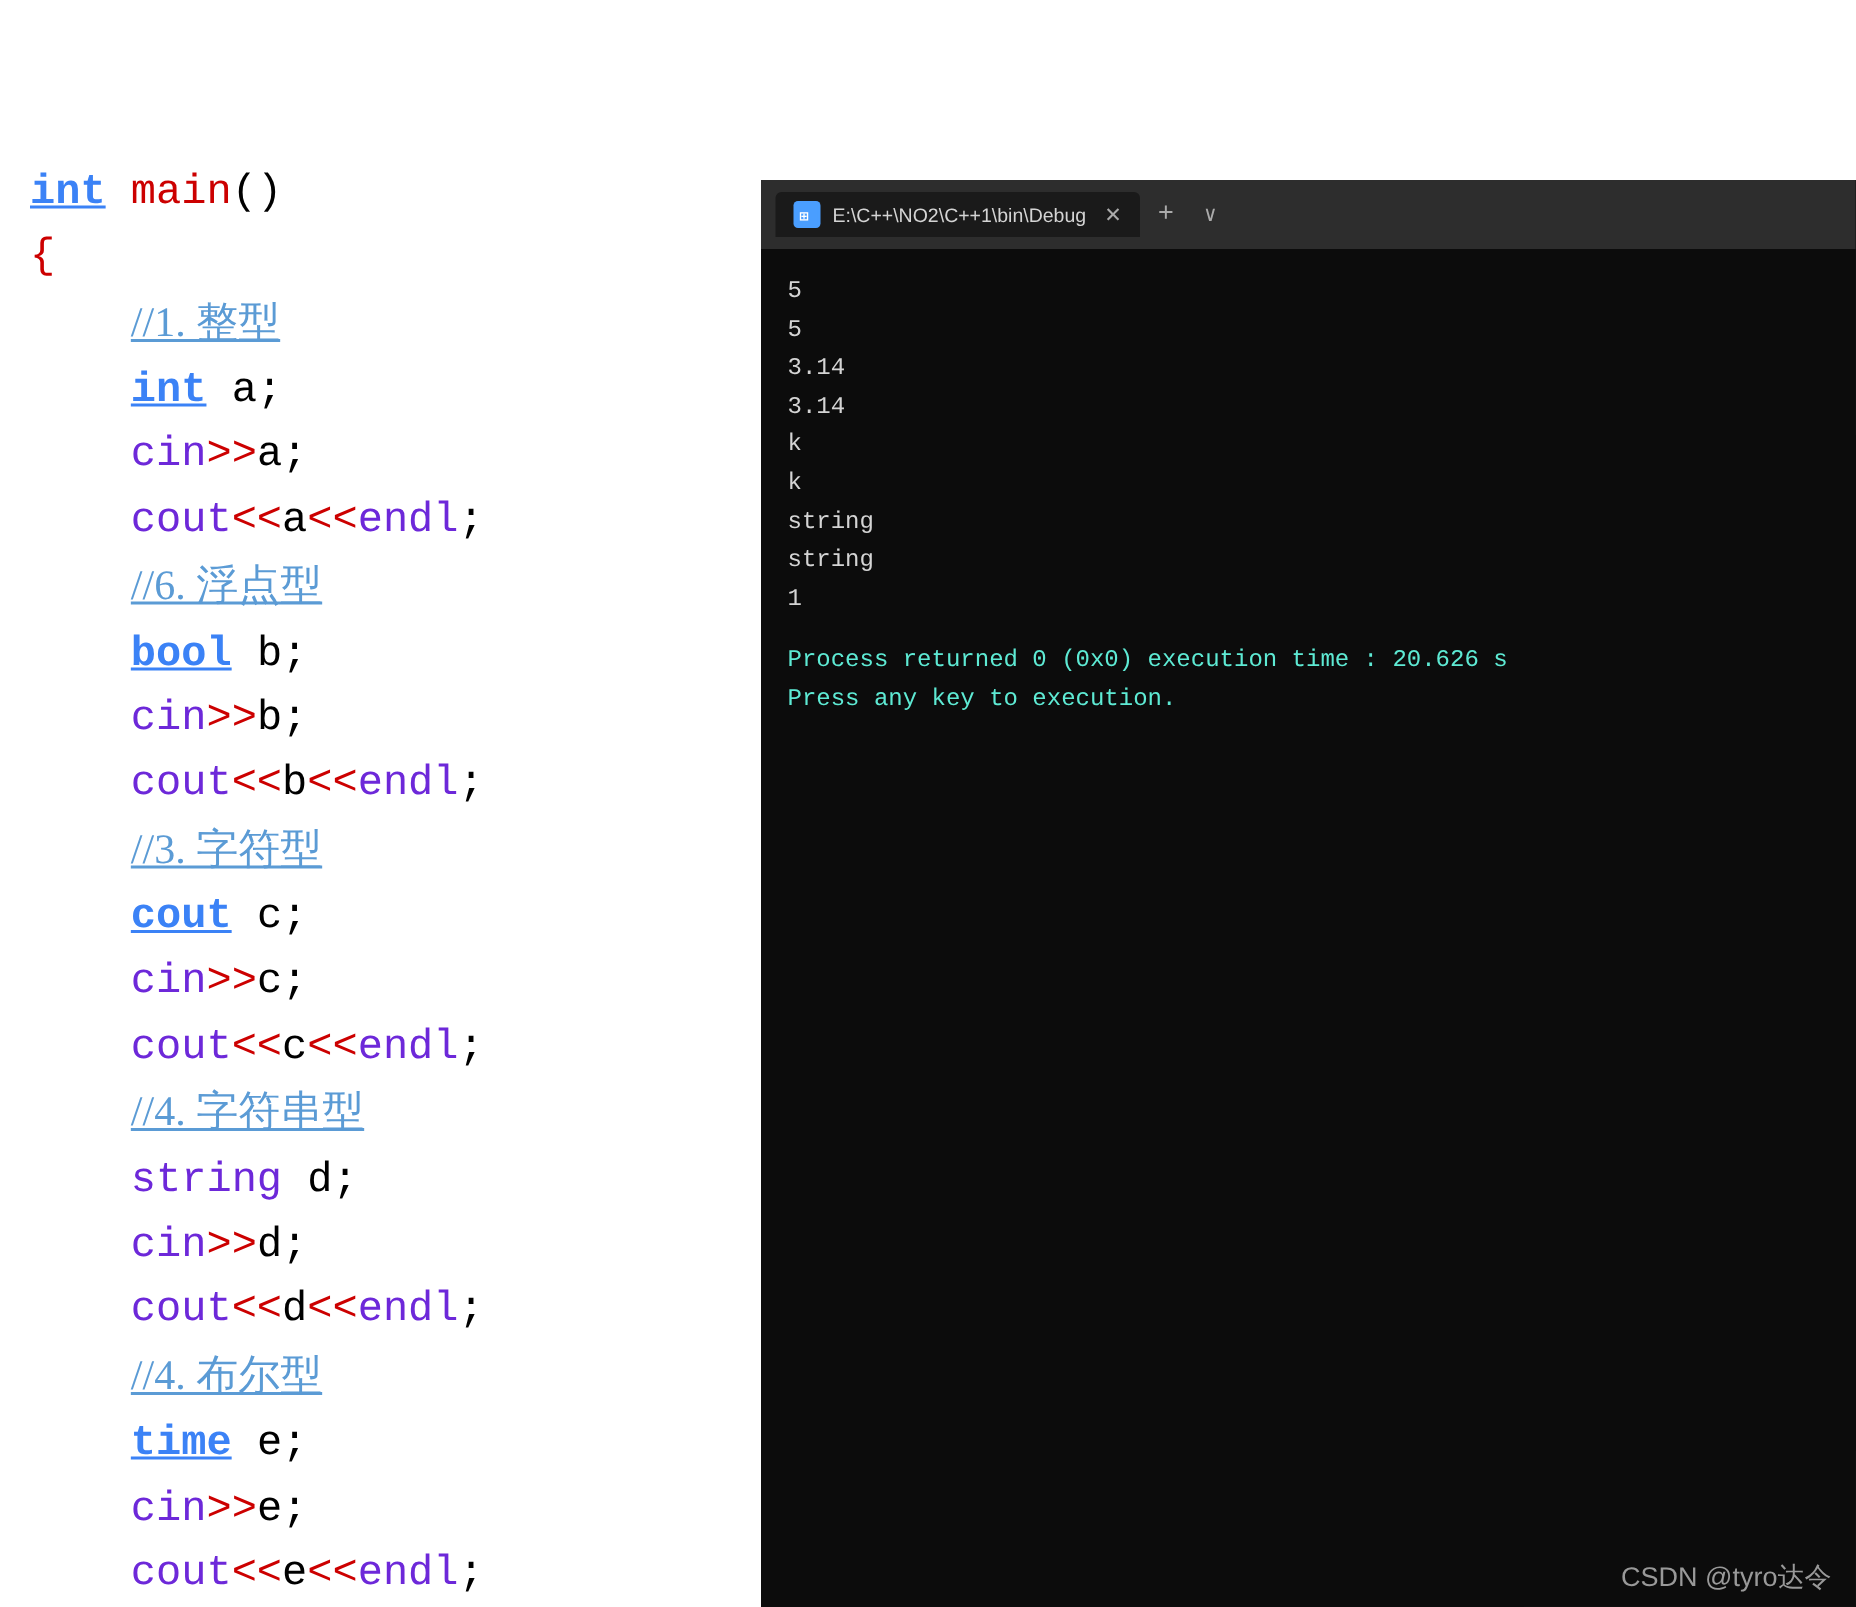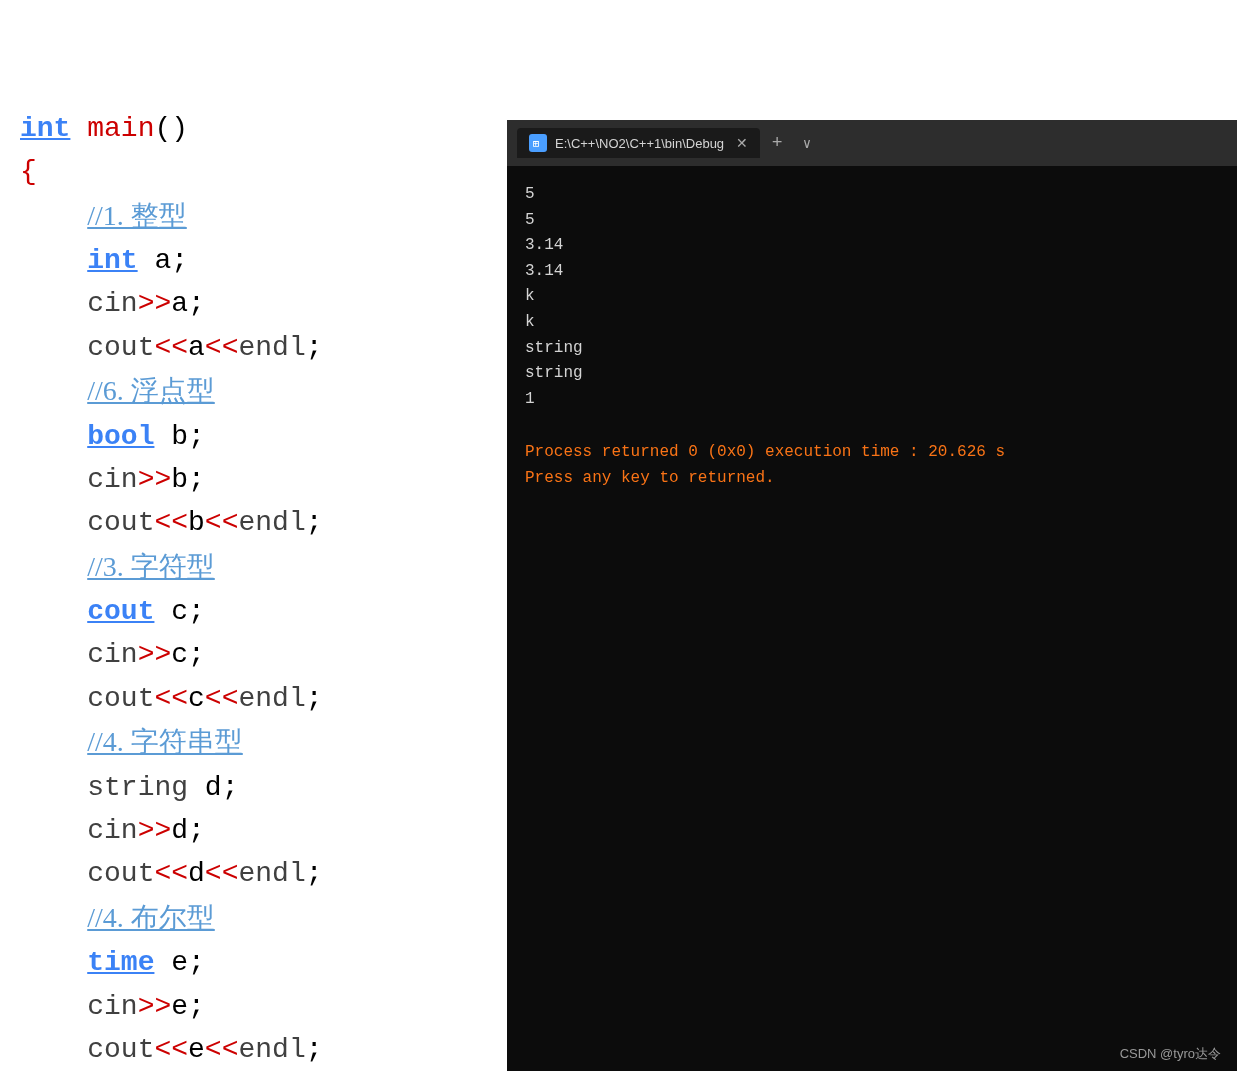--- a/index.html
+++ b/index.html
@@ -115,38 +115,38 @@
       color: #d4d4d4;
       overflow-y: auto;
       line-height: 1.6;
     }
 
     .terminal-output-line {
       display: block;
     }
 
     .terminal-status {
-      margin-top: 28px;
-      color: #f97316;
+      margin-top: 16px;
+      color: #5eead4;
     }
 
     
     .watermark {
       position: absolute;
       bottom: 8px;
       right: 16px;
-      font-size: 13px;
+      font-size: 18px;
       color: #999;
       font-family: 'Segoe UI', Arial, sans-serif;
     }
 
     
     .kw-blue { color: #3b82f6; font-weight: bold; text-decoration: underline; }
     .kw-red { color: #cc0000; }
-    .kw-green { color: #404040; }
+    .kw-green { color: #6d28d9; }
     .kw-comment { color: #5b9bd5; text-decoration: underline; font-family: Liberation Serif, serif; }
     .kw-number { color: #cc0000; }
     .kw-punct { color: #000000; }
   </style>
 </head>
 <body>
 
 <div class="main-container">
 
   <div class="code-panel">
@@ -201,20 +201,20 @@
       <span class="terminal-output-line">5</span>
       <span class="terminal-output-line">3.14</span>
       <span class="terminal-output-line">3.14</span>
       <span class="terminal-output-line">k</span>
       <span class="terminal-output-line">k</span>
       <span class="terminal-output-line">string</span>
       <span class="terminal-output-line">string</span>
       <span class="terminal-output-line">1</span>
       <div class="terminal-status">
         <div>Process returned 0 (0x0)    execution time : 20.626 s</div>
-        <div>Press any key to returned.</div>
+        <div>Press any key to execution.</div>
       </div>
     </div>
 
     <div class="watermark">CSDN @tyro达令</div>
   </div>
 
 </div>
 
 </body></html>

